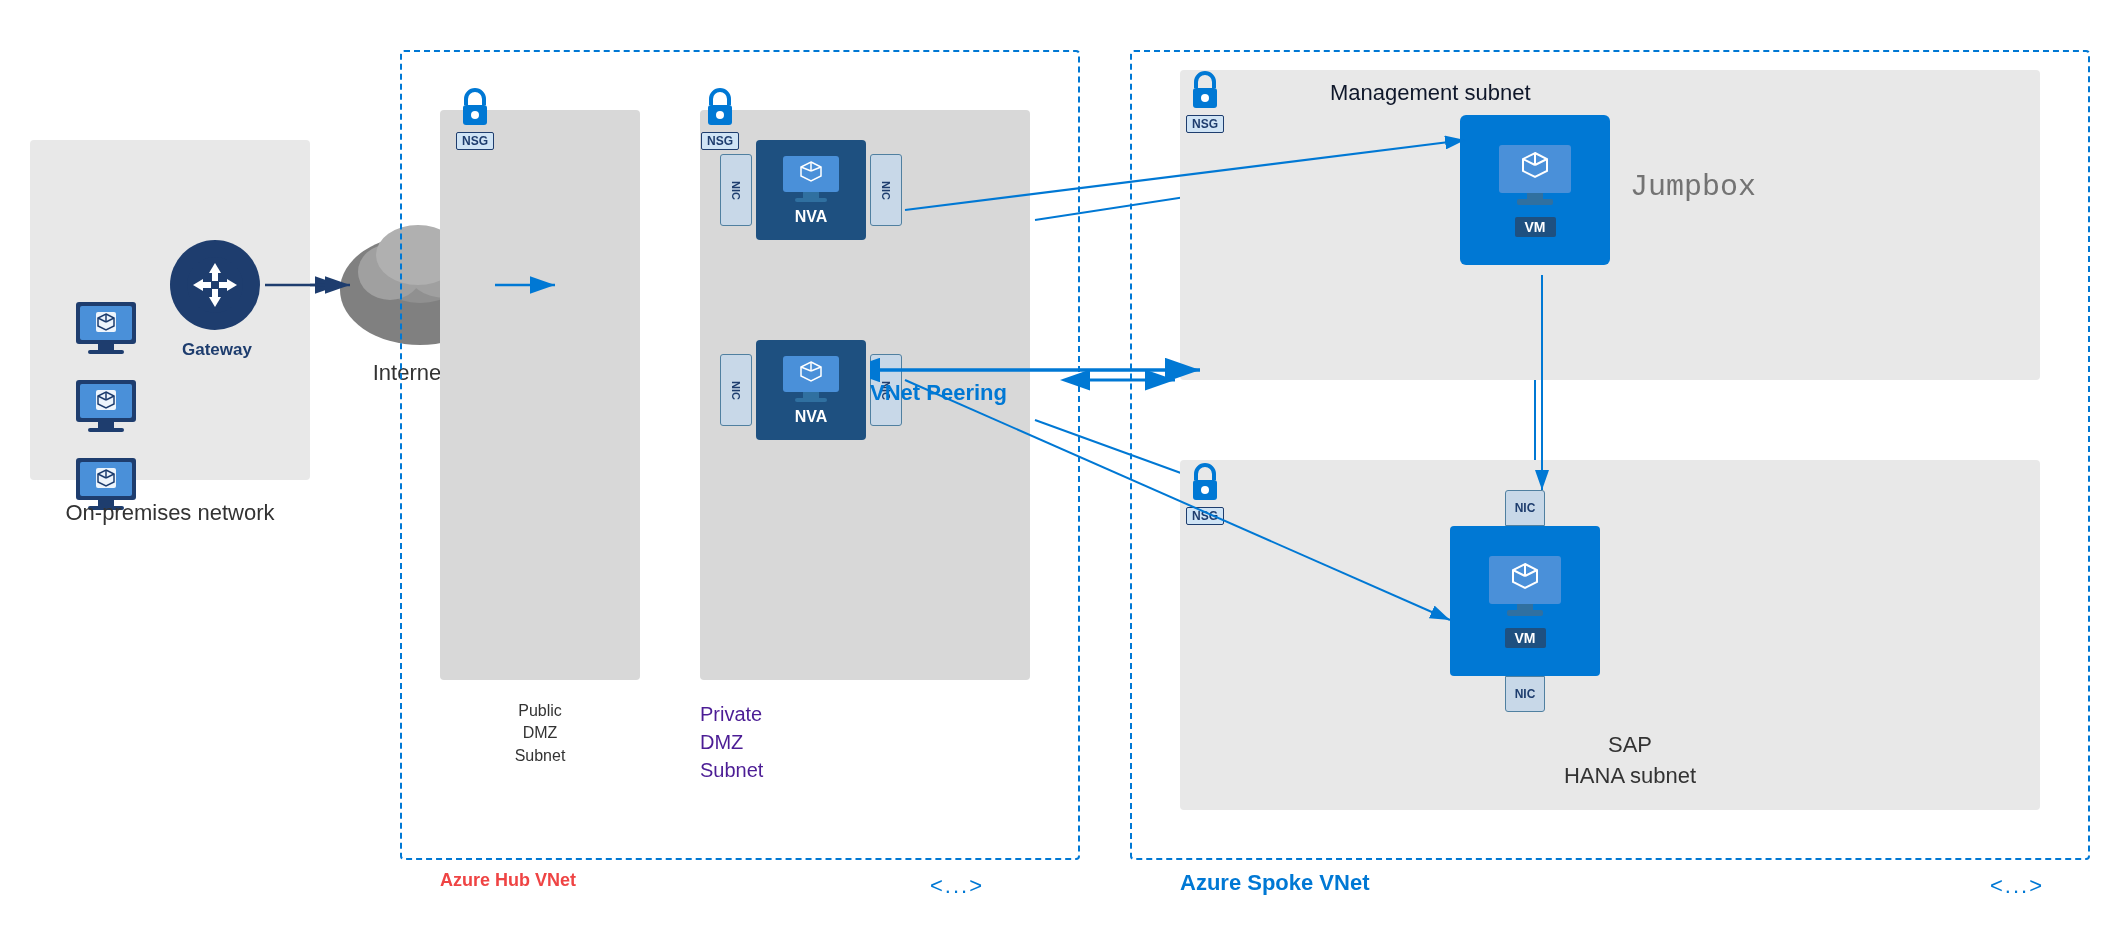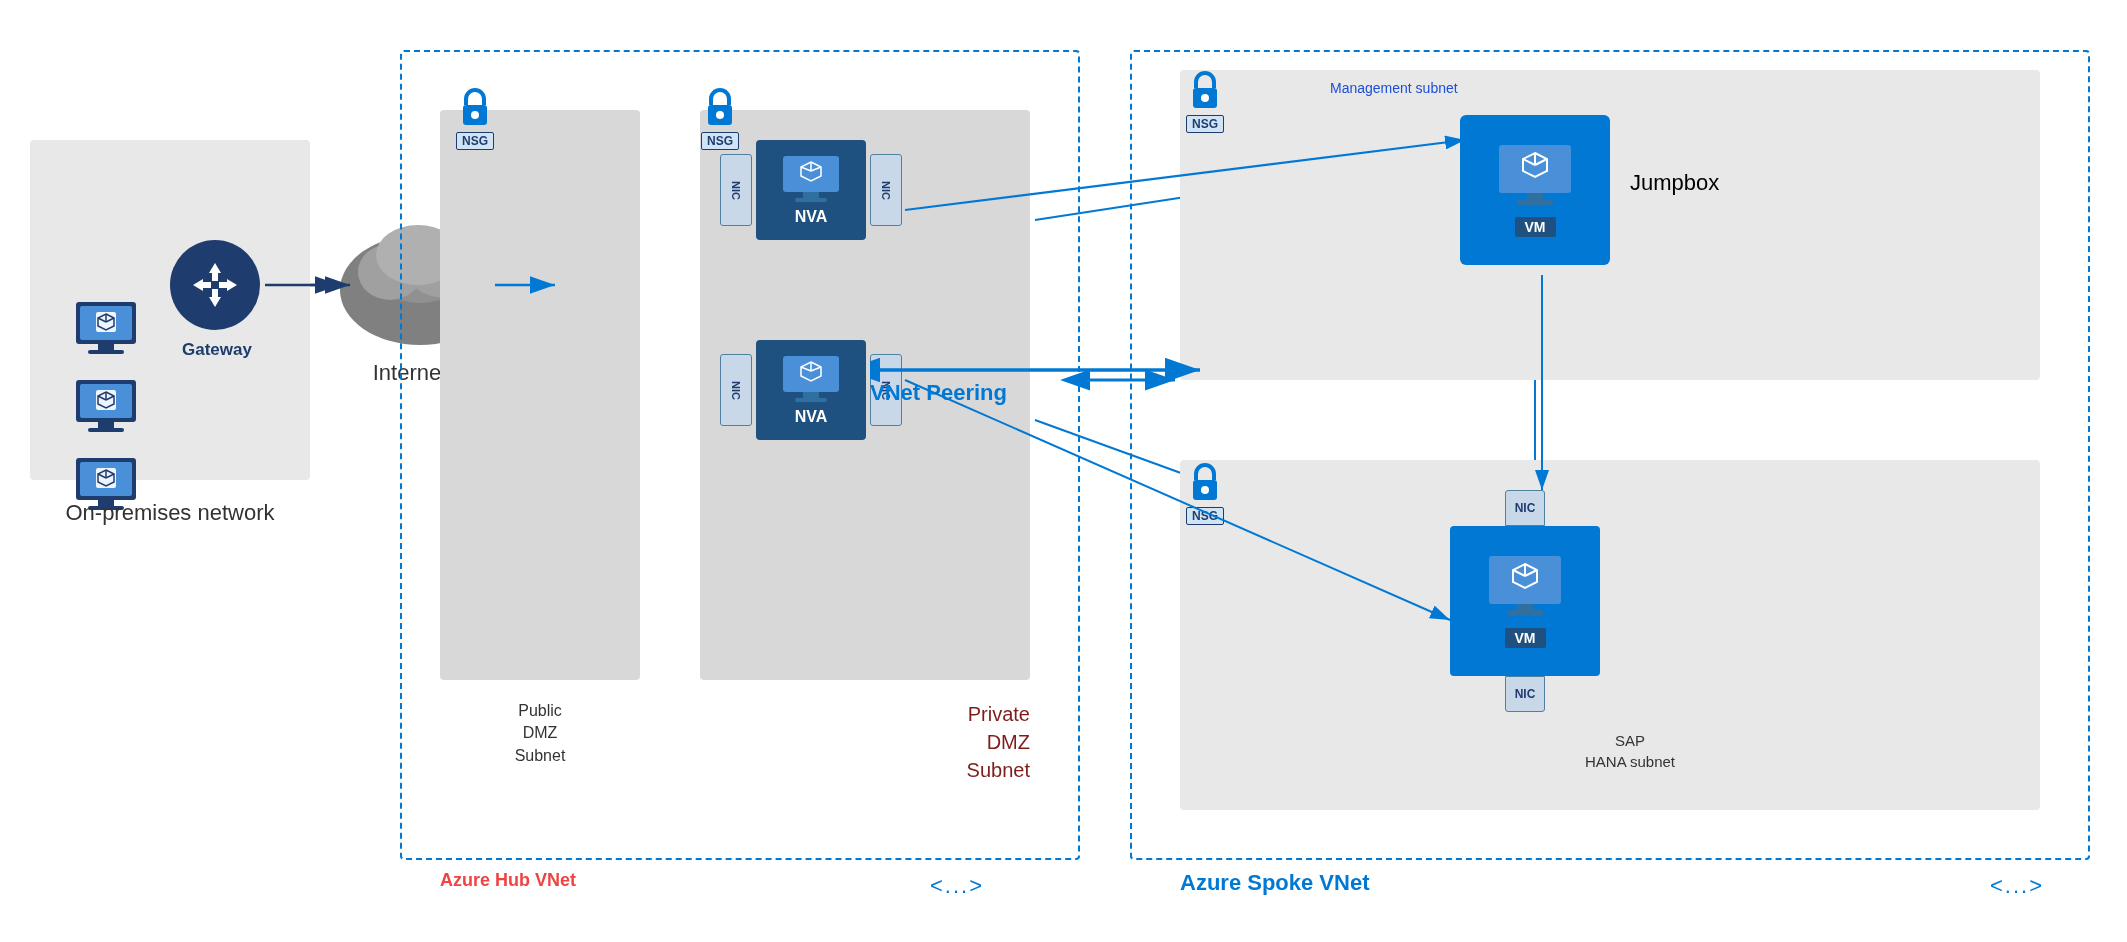--- a/index.html
+++ b/index.html
@@ -147,23 +147,23 @@
       height: 570px;
       background: #d8d8d8;
       border-radius: 4px;
     }
 
     .private-dmz-label {
       position: absolute;
       left: 700px;
       top: 700px;
       width: 330px;
-      text-align: right;
+      text-align: left;
       font-size: 20px;
-      color: #7f1d1d;
+      color: #4c1d95;
       line-height: 1.4;
     }
 
     
     .mgmt-subnet-box {
       position: absolute;
       left: 1180px;
       top: 70px;
       width: 860px;
       height: 310px;
@@ -179,40 +179,41 @@
       width: 860px;
       height: 350px;
       background: #e8e8e8;
       border-radius: 4px;
     }
 
     .mgmt-subnet-label {
       position: absolute;
       left: 1330px;
       top: 80px;
-      font-size: 14px;
-      color: #1d4ed8;
+      font-size: 22px;
+      color: #0f172a;
     }
 
     .sap-subnet-label {
       position: absolute;
       left: 1530px;
       top: 730px;
-      font-size: 15px;
+      font-size: 22px;
       color: #333;
       text-align: center;
       width: 200px;
       line-height: 1.4;
     }
 
     
     .jumpbox-label {
       position: absolute;
-      font-size: 22px;
-      color: #000000;
+      font-size: 30px;
+      color: #737373;
+      font-family: Liberation Mono, monospace;
     }
 
     
     .vnet-peering-label {
       position: absolute;
       left: 870px;
       top: 380px;
       font-size: 22px;
       color: #0078d4;
       font-weight: 600;

